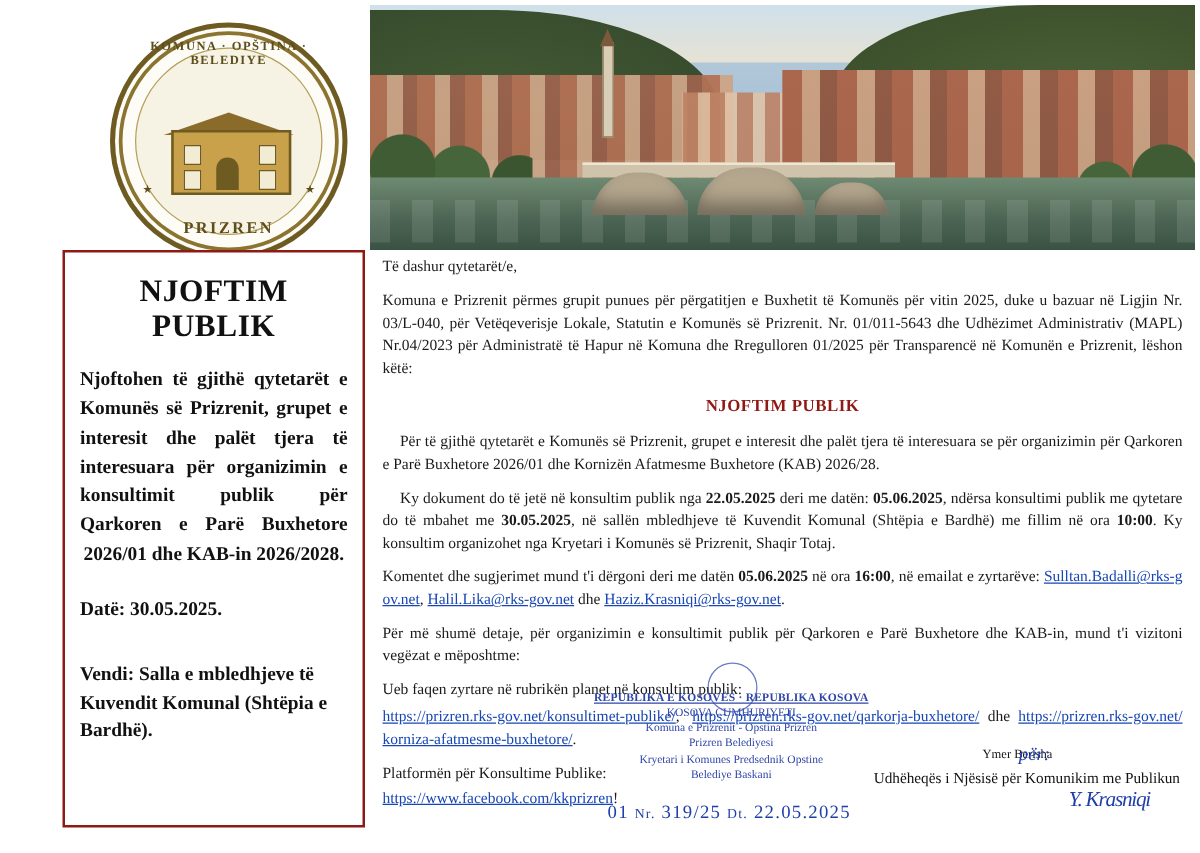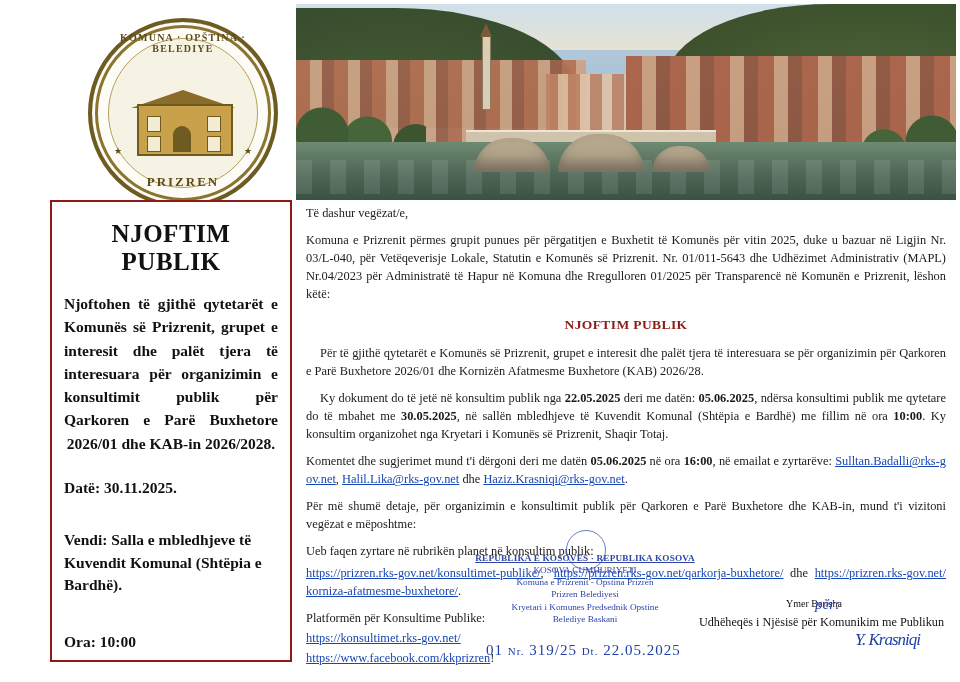--- a/index.html
+++ b/index.html
@@ -351,37 +351,35 @@
     <div class="bridge-deck"></div>
     <div class="arch a1"></div>
     <div class="arch a2"></div>
     <div class="arch a3"></div>
   </div>
 </div>
 
 <div class="notice-box">
   <div class="notice-title">NJOFTIM PUBLIK</div>
   <div class="notice-body">Njoftohen të gjithë qytetarët e Komunës së Prizrenit, grupet e interesit dhe palët tjera të interesuara për organizimin e konsultimit publik për Qarkoren e Parë Buxhetore 2026/01 dhe KAB-in 2026/2028.</div>
-  <div class="notice-meta">Datë: 30.11.2025.</div>
+  <div class="notice-meta">Datë: 30.05.2025.</div>
   <div class="notice-meta second">Vendi: Salla e mbledhjeve të Kuvendit Komunal (Shtëpia e Bardhë).</div>
-  <div class="notice-meta third">Ora: 10:00</div>
 </div>
 
 <div class="doc">
-  <p>Të dashur vegëzat/e,</p>
+  <p>Të dashur qytetarët/e,</p>
   <p>Komuna e Prizrenit përmes grupit punues për përgatitjen e Buxhetit të Komunës për vitin 2025, duke u bazuar në Ligjin Nr. 03/L-040, për Vetëqeverisje Lokale, Statutin e Komunës së Prizrenit. Nr. 01/011-5643 dhe Udhëzimet Administrativ (MAPL) Nr.04/2023 për Administratë të Hapur në Komuna dhe Rregulloren 01/2025 për Transparencë në Komunën e Prizrenit, lëshon këtë:</p>
   <p class="center">NJOFTIM PUBLIK</p>
   <p class="indent">Për të gjithë qytetarët e Komunës së Prizrenit, grupet e interesit dhe palët tjera të interesuara se për organizimin për Qarkoren e Parë Buxhetore 2026/01 dhe Kornizën Afatmesme Buxhetore (KAB) 2026/28.</p>
   <p class="indent"><span>Ky dokument do të jetë në konsultim publik nga </span><span class="bold">22.05.2025</span><span> deri me datën: </span><span class="bold">05.06.2025</span><span>, ndërsa konsultimi publik me qytetare do të mbahet me </span><span class="bold">30.05.2025</span><span>, në sallën mbledhjeve të Kuvendit Komunal (Shtëpia e Bardhë) me fillim në ora </span><span class="bold">10:00</span><span>. Ky konsultim organizohet nga Kryetari i Komunës së Prizrenit, Shaqir Totaj.</span></p>
   <p><span>Komentet dhe sugjerimet mund t'i dërgoni deri me datën </span><span class="bold">05.06.2025</span><span> në ora </span><span class="bold">16:00</span><span>, në emailat e zyrtarëve: </span><a class="link" href="#">Sulltan.Badalli@rks-gov.net</a><span>, </span><a class="link" href="#">Halil.Lika@rks-gov.net</a><span> dhe </span><a class="link" href="#">Haziz.Krasniqi@rks-gov.net</a><span>.</span></p>
   <p>Për më shumë detaje, për organizimin e konsultimit publik për Qarkoren e Parë Buxhetore dhe KAB-in, mund t'i vizitoni vegëzat e mëposhtme:</p>
   <p style="margin-bottom:4px">Ueb faqen zyrtare në rubrikën planet në konsultim publik:</p>
   <p><a class="link" href="#">https://prizren.rks-gov.net/konsultimet-publike/</a><span>,</span>&nbsp;&nbsp;&nbsp;<a class="link" href="#">https://prizren.rks-gov.net/qarkorja-buxhetore/</a>&nbsp;&nbsp;<span>dhe</span>&nbsp;&nbsp;<a class="link" href="#">https://prizren.rks-gov.net/korniza-afatmesme-buxhetore/</a><span>.</span></p>
   <p style="margin-bottom:2px">Platformën për Konsultime Publike:</p>
-  <p style="margin-bottom:2px"><a class="link" href="#">https://konsultimet.rks-gov.net/</a></p>
   <p><a class="link" href="#">https://www.facebook.com/kkprizren</a><span>!</span></p>
 </div>
 
 <div class="stamp">
   <div class="stamp-ring"></div>
   <div class="line1">REPUBLIKA E KOSOVËS · REPUBLIKA KOSOVA</div>
   <div>KOSOVA CUMHURIYETI</div>
   <div>Komuna e Prizrenit - Opstina Prizren</div>
   <div>Prizren Belediyesi</div>
   <div>Kryetari i Komunes  Predsednik Opstine</div>

